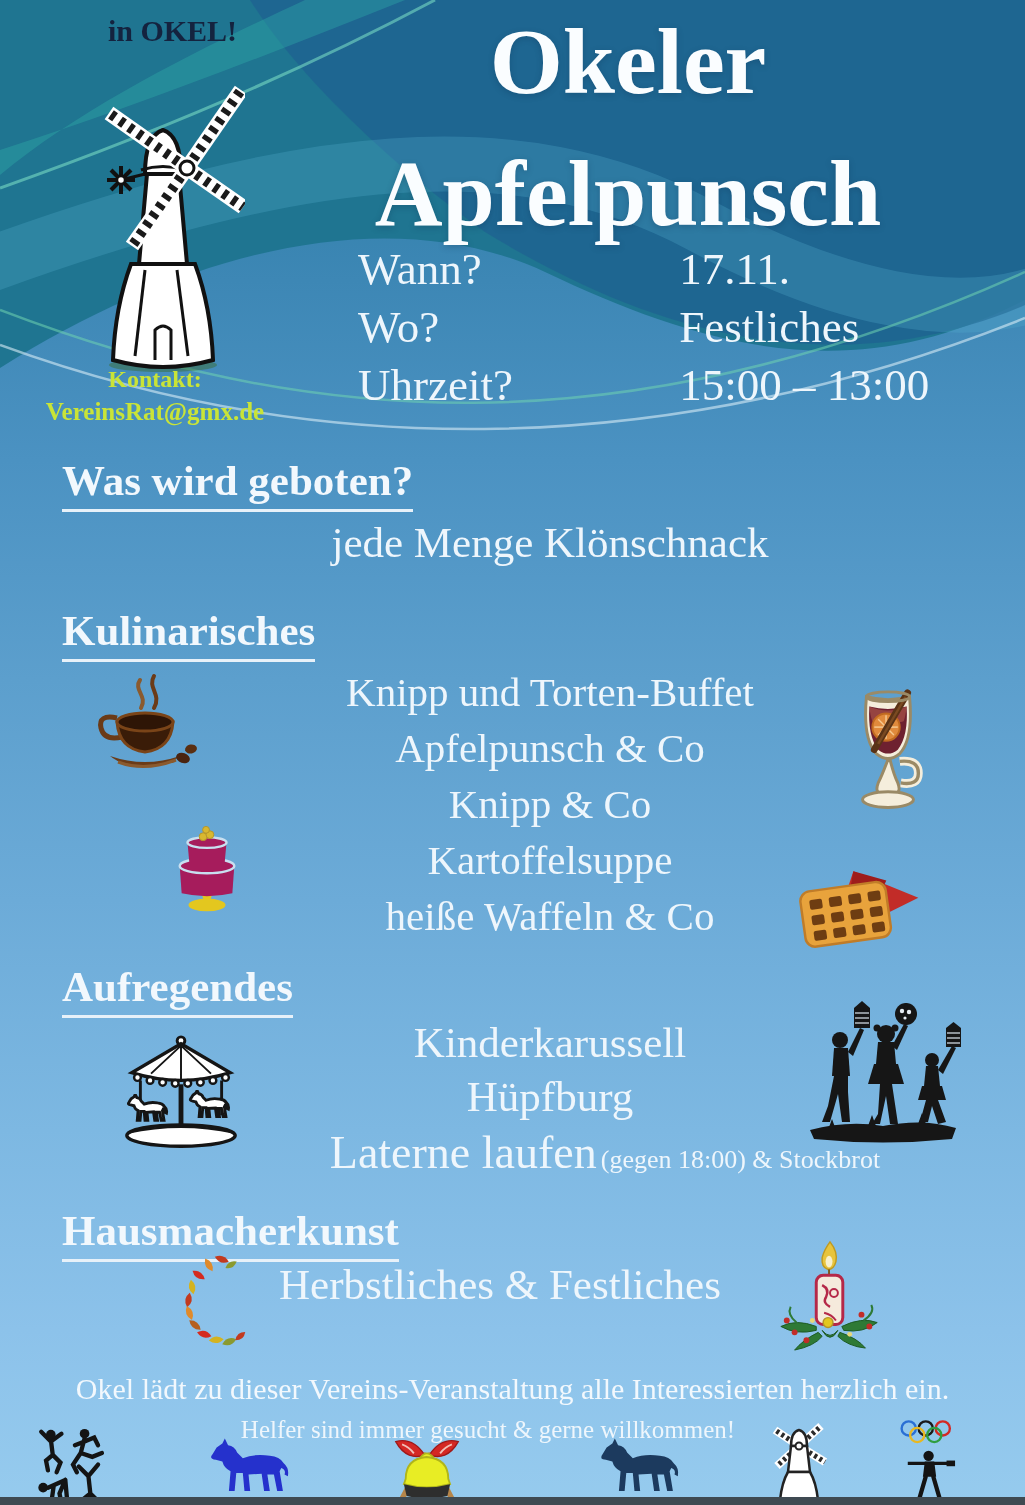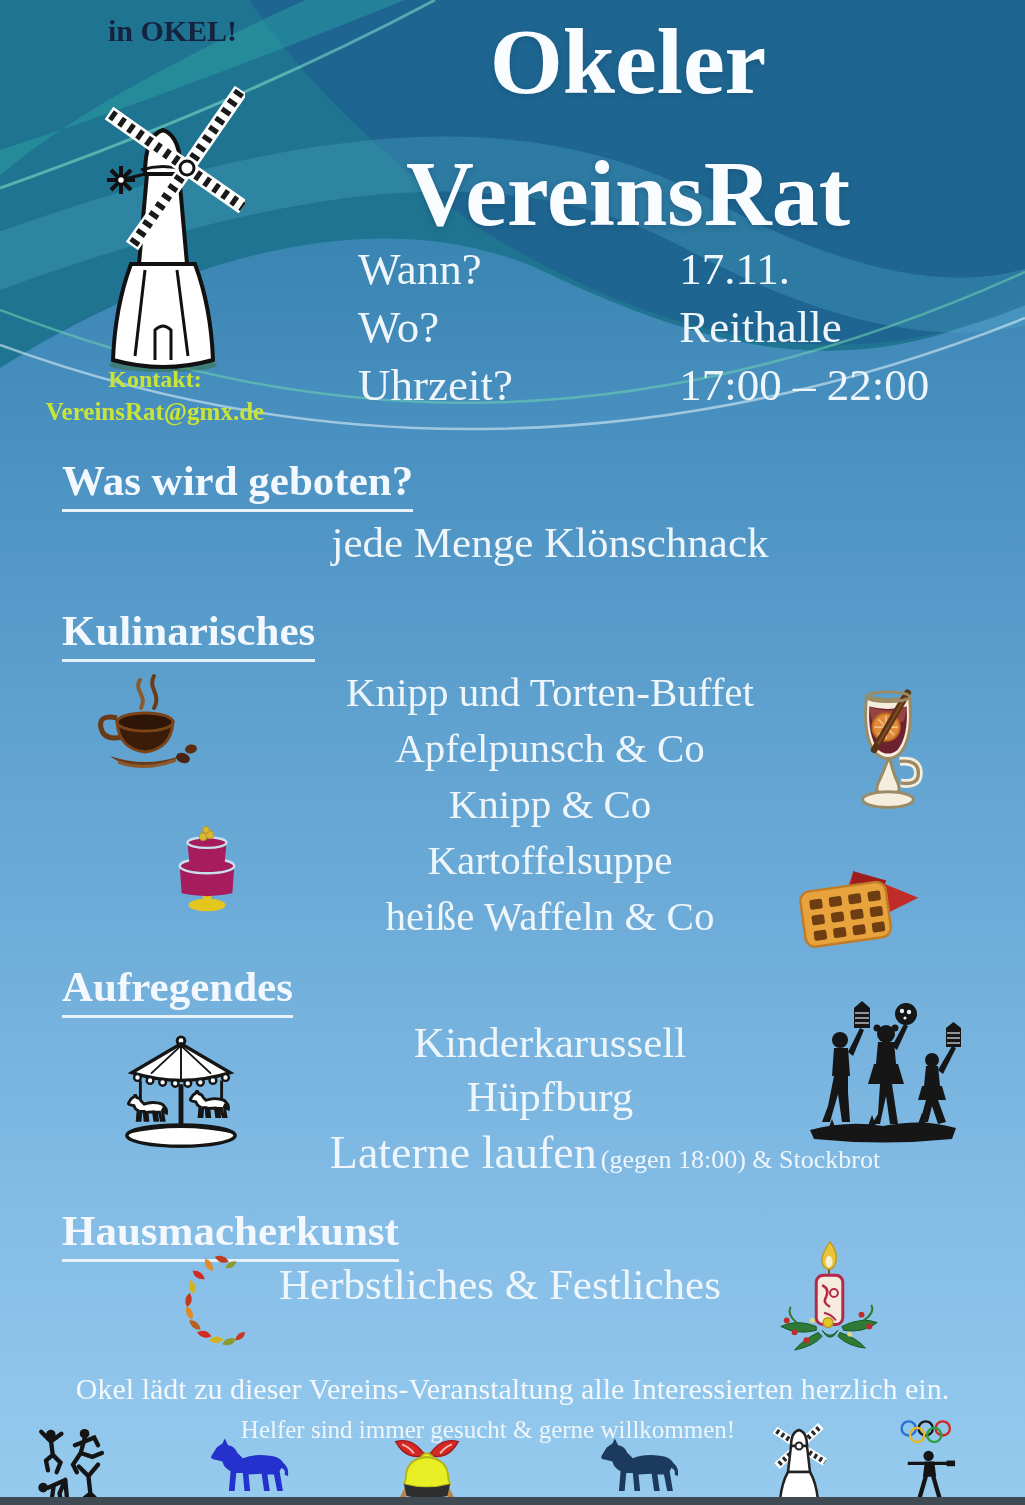--- a/index.html
+++ b/index.html
@@ -79,34 +79,34 @@
       <circle cx="46" cy="98" r="4" fill="#fff" stroke="#111" stroke-width="2.5"></circle>
     </svg>
   </div>
 
   <div class="abs" style="left:35px;top:363px;width:240px;text-align:center;color:#c9e437;font-weight:bold;line-height:1.35;">
     <div style="font-size:24px;">Kontakt:</div>
     <div style="font-size:25px;">VereinsRat@gmx.de</div>
   </div>
 
   <div class="abs titleline nowrap" style="left:230px;top:14px;width:796px;">Okeler</div>
-  <div class="abs titleline nowrap" style="left:230px;top:146px;width:796px;">VereinsRat</div>
+  <div class="abs titleline nowrap" style="left:230px;top:146px;width:796px;">Apfelpunsch</div>
 
   <div class="abs" style="left:358px;top:240px;">
     <div class="qarow">
       <span class="ql">Wann?</span>
       <span>17.11.</span>
     </div>
     <div class="qarow">
       <span class="ql">Wo?</span>
-      <span>Reithalle</span>
+      <span>Festliches</span>
     </div>
     <div class="qarow">
       <span class="ql">Uhrzeit?</span>
-      <span>17:00 – 22:00</span>
+      <span>15:00 – 13:00</span>
     </div>
   </div>
 
   <div class="abs heading nowrap" style="left:62px;top:456px;">
     <span class="u">Was wird geboten?</span>
   </div>
   <div class="abs bigitem nowrap" style="left:150px;top:518px;width:800px;">jede Menge Klönschnack</div>
 
   <div class="abs heading nowrap" style="left:62px;top:606px;">
     <span class="u">Kulinarisches</span>

